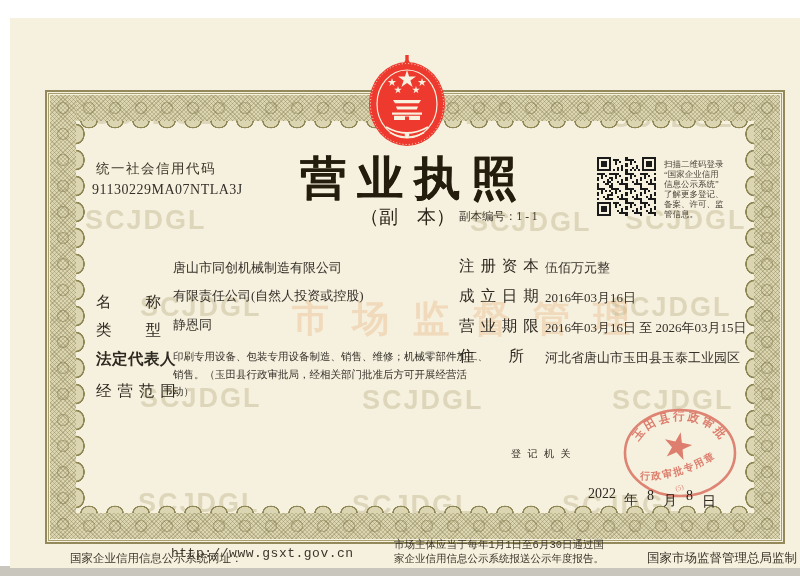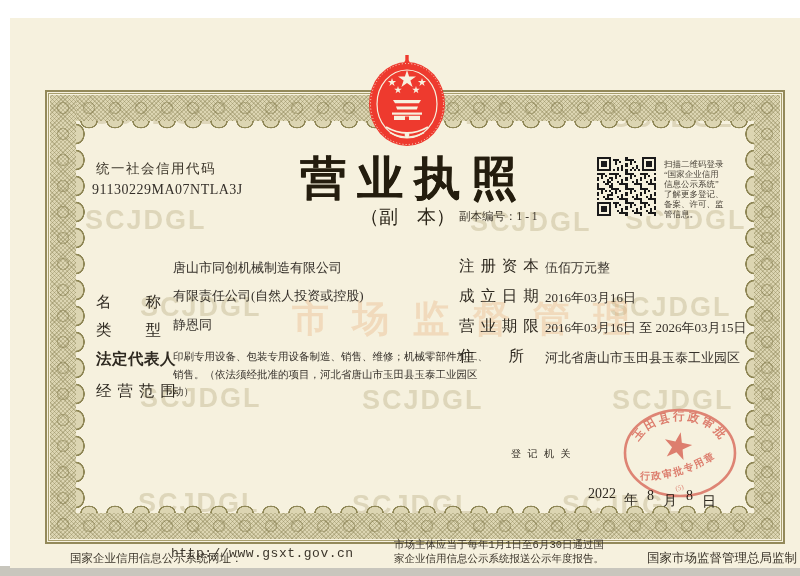--- a/index.html
+++ b/index.html
@@ -413,21 +413,21 @@
 
   <div class="lab lab-l" style="top:256px">名　　称</div>
   <div class="val val-l" style="top:259px">唐山市同创机械制造有限公司</div>
   <div class="lab lab-l" style="top:284px">类　　型</div>
   <div class="val val-l" style="top:287px">有限责任公司(自然人投资或控股)</div>
   <div class="lab lab-l bold" style="top:313px">法定代表人</div>
   <div class="val val-l" style="top:316px">静恩同</div>
   <div class="lab lab-l" style="top:345px">经 营 范 围</div>
   <div class="abs scope-val">
     <div>印刷专用设备、包装专用设备制造、销售、维修；机械零部件加工、</div>
-    <div>销售。（依法须经批准的项目，河北省唐山市玉田县玉泰工业园区</div>
+    <div>销售。（玉田县行政审批局，经相关部门批准后方可开展经营活</div>
     <div>动）</div>
   </div>
 
   <div class="lab lab-r" style="top:256px">注 册 资 本</div>
   <div class="val val-r" style="top:259px">伍佰万元整</div>
   <div class="lab lab-r" style="top:286px">成 立 日 期</div>
   <div class="val val-r" style="top:289px">2016年03月16日</div>
   <div class="lab lab-r" style="top:316px">营 业 期 限</div>
   <div class="val val-r" style="top:319px">2016年03月16日 至 2026年03月15日</div>
   <div class="lab lab-r" style="top:346px">住　　所</div>

